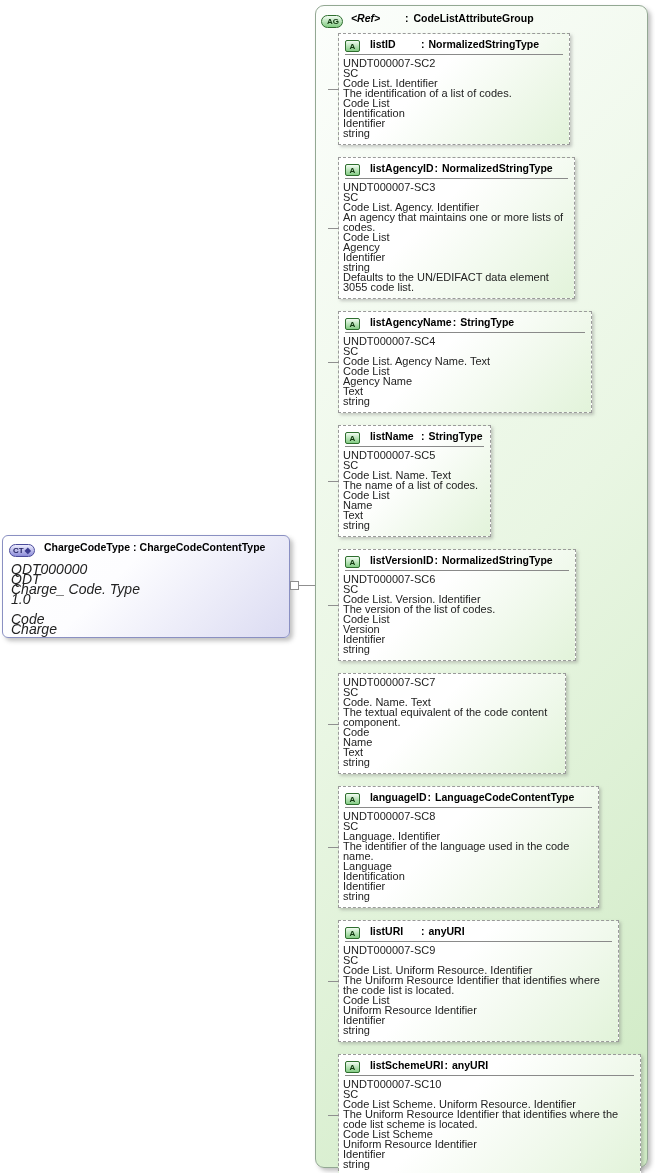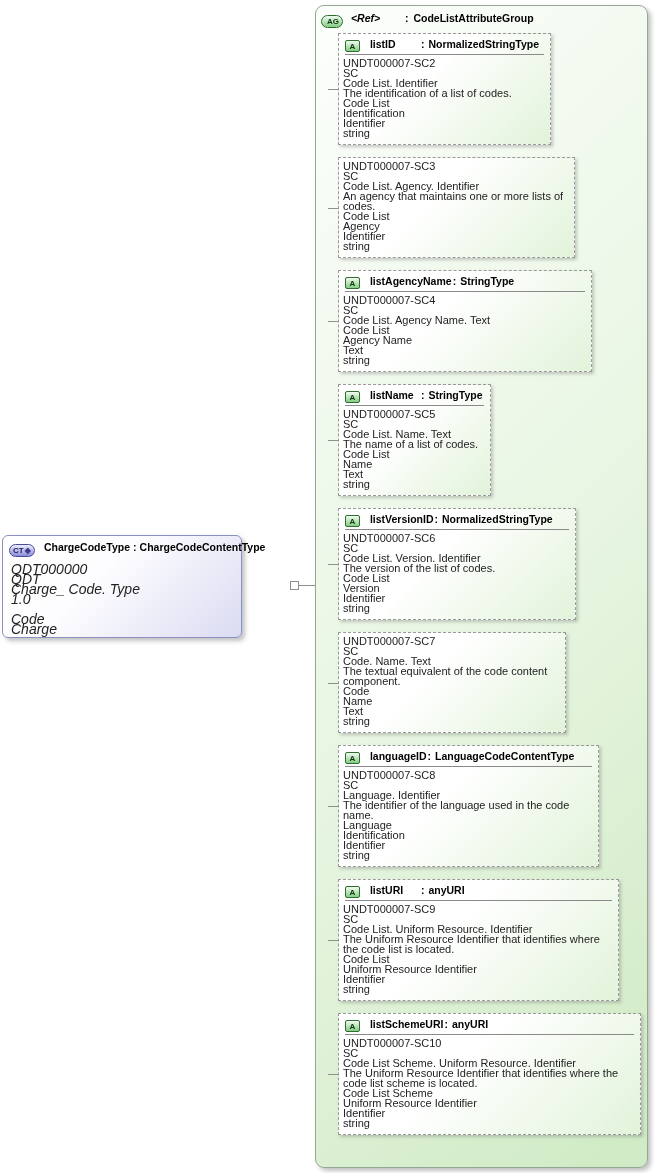--- a/index.html
+++ b/index.html
@@ -49,21 +49,21 @@
   .attr-list { padding: 2px 0 0 22px; }
 
   
   .attr-box {
     position: relative;
     border: 1px dashed #9a9a9a;
     background: linear-gradient(135deg, #ffffff 0%, #ffffff 40%, #e2f3da 100%);
     box-shadow: 2px 2px 3px rgba(110,110,110,0.35);
     margin-bottom: 12px;
   }
-  .attr-list .attr-box:nth-of-type(1) { width: 213px; }
+  .attr-list .attr-box:nth-of-type(1) { width: 232px; }
   .attr-list .attr-box:nth-of-type(2) { width: 237px; }
   .attr-list .attr-box:nth-of-type(3) { width: 254px; }
   .attr-list .attr-box:nth-of-type(4) { width: 153px; }
   .attr-list .attr-box:nth-of-type(5) { width: 238px; }
   .attr-list .attr-box:nth-of-type(6) { width: 228px; }
   .attr-list .attr-box:nth-of-type(7) { width: 261px; }
   .attr-list .attr-box:nth-of-type(8) { width: 281px; }
   .attr-list .attr-box:nth-of-type(9) { width: 303px; }
 
   .stub {
@@ -99,21 +99,21 @@
     padding: 3px 5px 6px 4px;
     font-size: 11px;
     color: #222;
     line-height: 10px;
   }
 
   
   .ct-box {
     position: absolute;
     left: 2px; top: 535px;
-    width: 240px; height: 103px;
+    width: 288px; height: 103px;
     border: 1px solid #8a90c2;
     border-radius: 6px;
     background: linear-gradient(135deg, #ffffff 0%, #fdfdff 40%, #dbdbf2 100%);
     box-shadow: 3px 3px 4px rgba(120,120,120,0.45);
   }
   .ct-header {
     padding: 5px 6px 1px 6px;
     font-size: 10.5px;
     font-weight: bold;
     color: #000;
@@ -202,29 +202,34 @@
             <div class="detail-line">The identification of a list of codes.</div>
             <div class="detail-line">Code List</div>
             <div class="detail-line">Identification</div>
             <div class="detail-line">Identifier</div>
             <div class="detail-line">string</div>
           </div>
   </div>
 
   <div class="attr-box">
     <span class="stub"></span>
+    <div class="attr-header">
+      <span class="badge-a">A</span>
+      <span class="attr-name">listAgencyID</span><span class="attr-colon">:</span><span class="attr-type">NormalizedStringType</span>
+    </div>
     <div class="attr-details">
             <div class="detail-line">UNDT000007-SC3</div>
             <div class="detail-line">SC</div>
             <div class="detail-line">Code List. Agency. Identifier</div>
             <div class="detail-line">An agency that maintains one or more lists of codes.</div>
             <div class="detail-line">Code List</div>
             <div class="detail-line">Agency</div>
             <div class="detail-line">Identifier</div>
             <div class="detail-line">string</div>
+            <div class="detail-line">Defaults to the UN/EDIFACT data element 3055 code list.</div>
           </div>
   </div>
 
   <div class="attr-box">
     <span class="stub"></span>
     <div class="attr-header">
       <span class="badge-a">A</span>
       <span class="attr-name">listAgencyName</span><span class="attr-colon">:</span><span class="attr-type">StringType</span>
     </div>
     <div class="attr-details">

